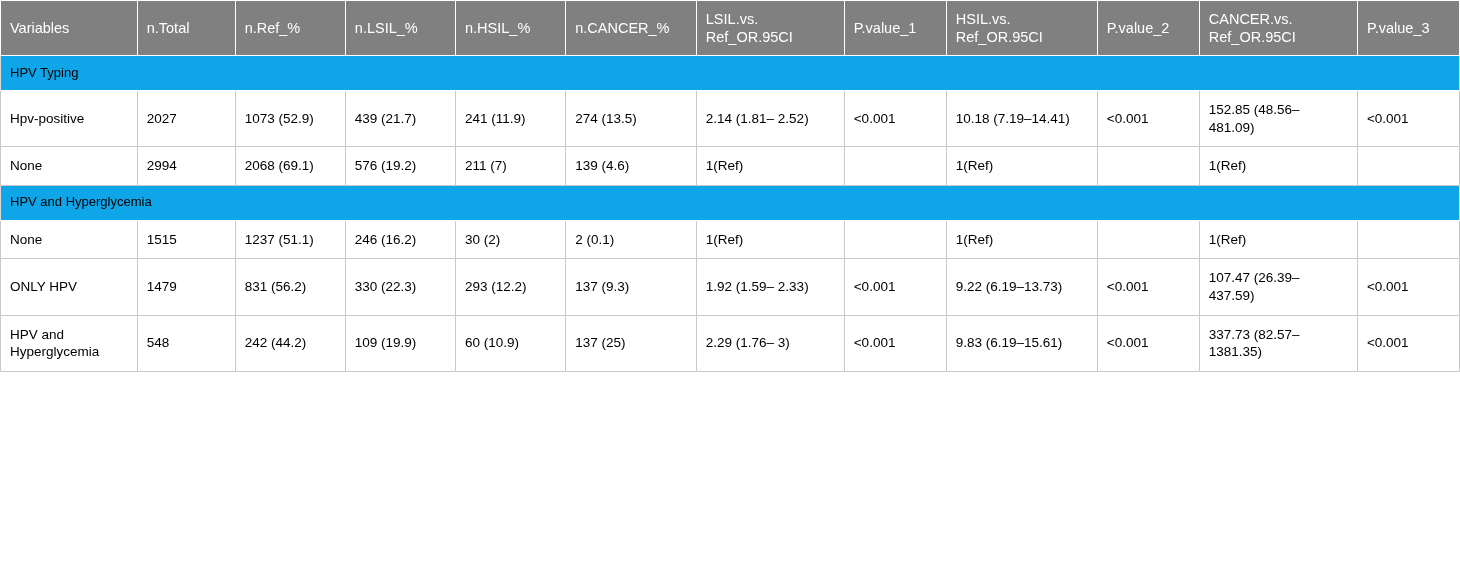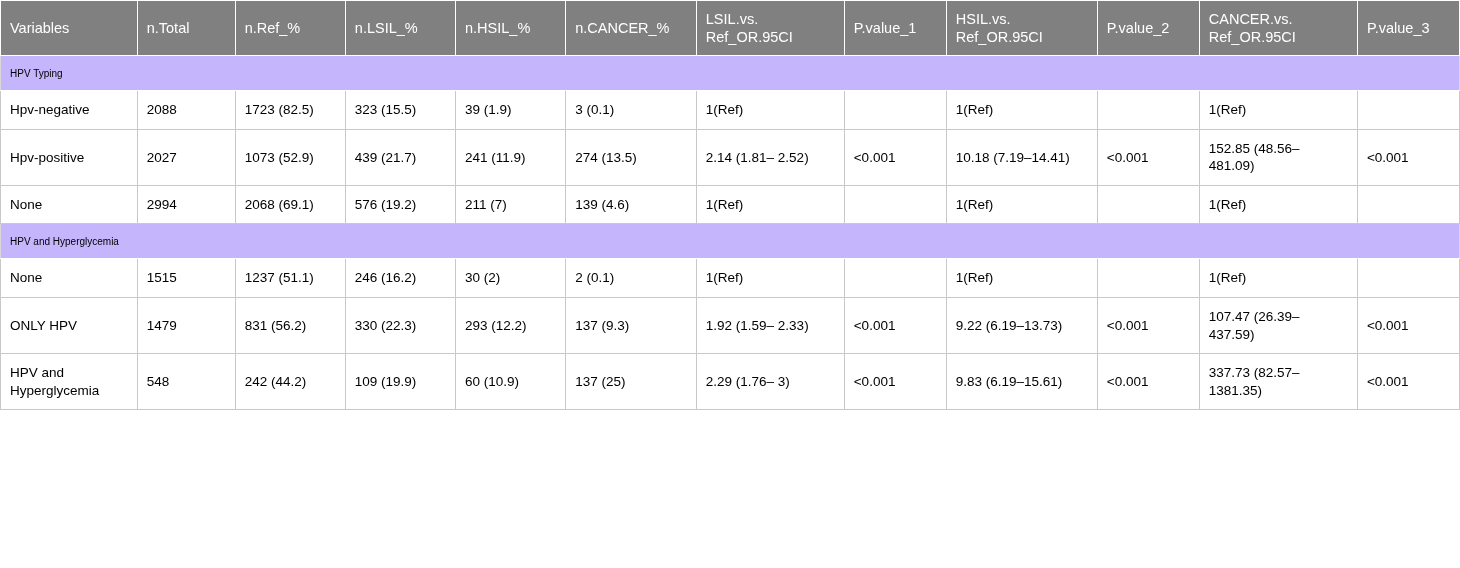--- a/index.html
+++ b/index.html
@@ -40,22 +40,22 @@
     text-align: left;
     vertical-align: middle;
     padding: 10px 8px 10px 9px;
     border: 1px solid #c9c9c9;
     line-height: 1.3;
     height: 35px;
     box-sizing: border-box;
     background: #ffffff;
   }
   table.data-table tr.section-row td {
-    background: #c4b5fd;
-    font-size: 10px;
+    background: #0ea5e9;
+    font-size: 13px;
     padding-top: 8px;
     padding-bottom: 8px;
     border-left: 1px solid #d9d9d9;
     border-right: 1px solid #d9d9d9;
     border-top: 1px solid #ffffff;
     border-bottom: 1px solid #ffffff;
   }
   .caption {
     font-family: "Liberation Serif", serif;
     font-size: 13.5px;
@@ -111,34 +111,20 @@
         <th>CANCER.vs. Ref_OR.95CI</th>
         <th>P.value_3</th>
       </tr>
     </thead>
     <tbody>
 
       <tr class="section-row">
         <td colspan="12">HPV Typing</td>
       </tr>
       <tr>
-        <td>Hpv-negative</td>
-        <td>2088</td>
-        <td>1723 (82.5)</td>
-        <td>323 (15.5)</td>
-        <td>39 (1.9)</td>
-        <td>3 (0.1)</td>
-        <td>1(Ref)</td>
-        <td></td>
-        <td>1(Ref)</td>
-        <td></td>
-        <td>1(Ref)</td>
-        <td></td>
-      </tr>
-      <tr>
         <td>Hpv-positive</td>
         <td>2027</td>
         <td>1073 (52.9)</td>
         <td>439 (21.7)</td>
         <td>241 (11.9)</td>
         <td>274 (13.5)</td>
         <td>2.14 (1.81– 2.52)</td>
         <td>&lt;0.001</td>
         <td>10.18 (7.19–14.41)</td>
         <td>&lt;0.001</td>

